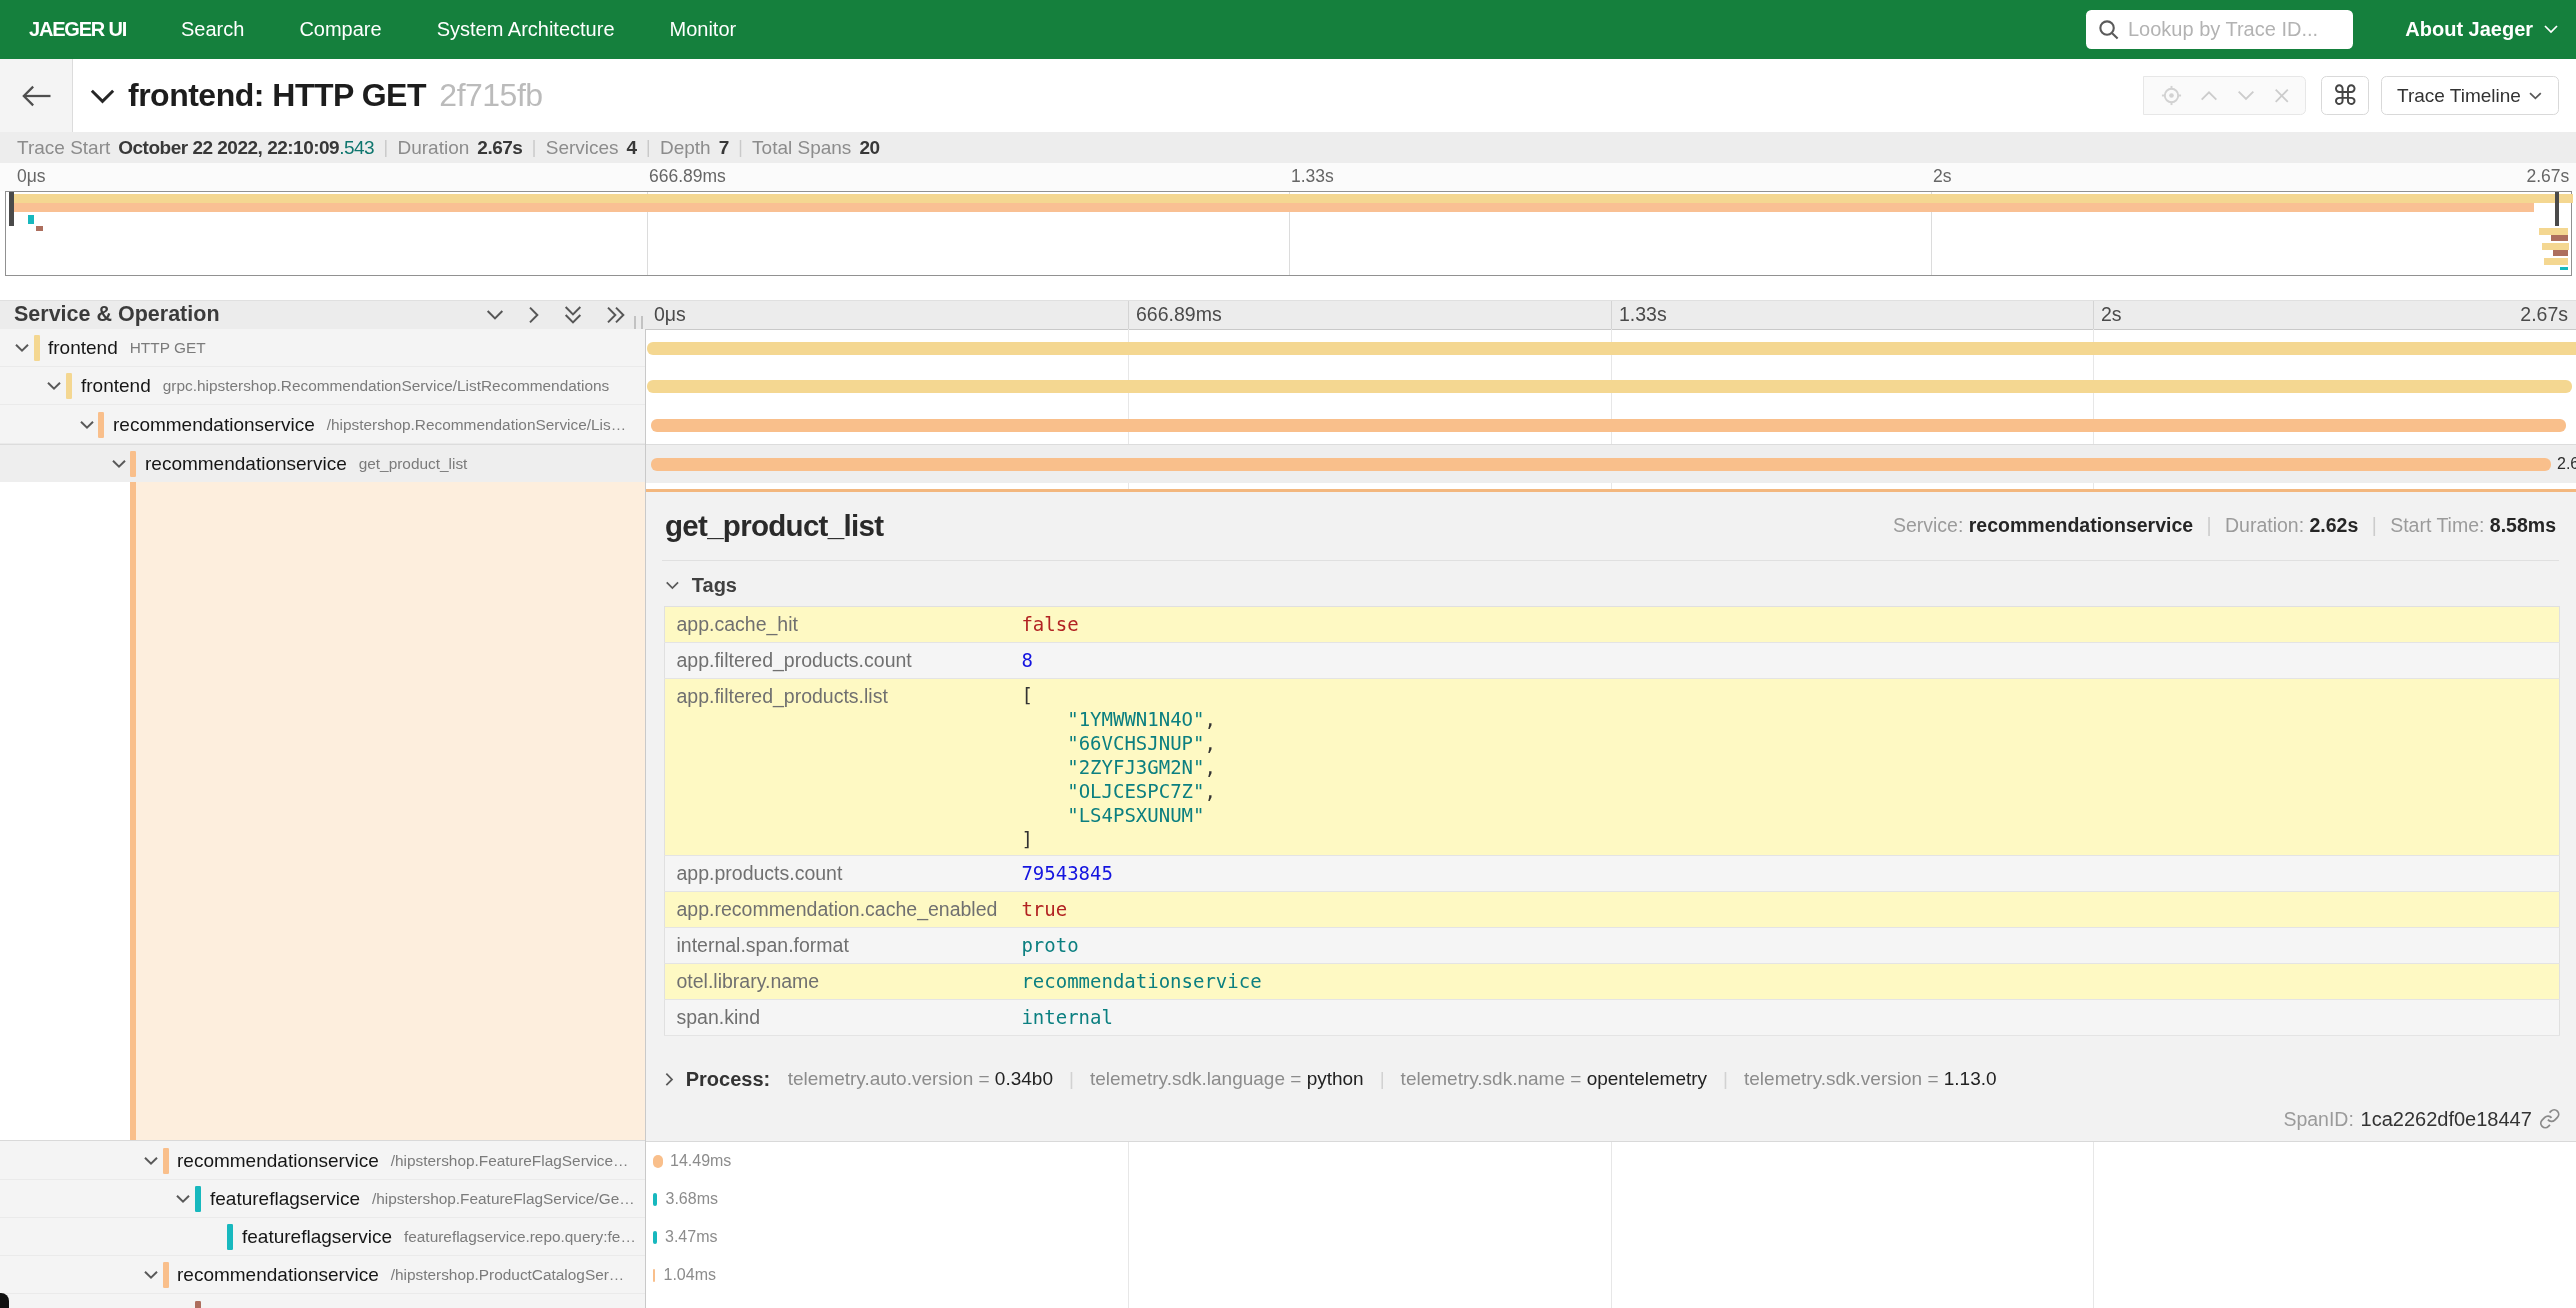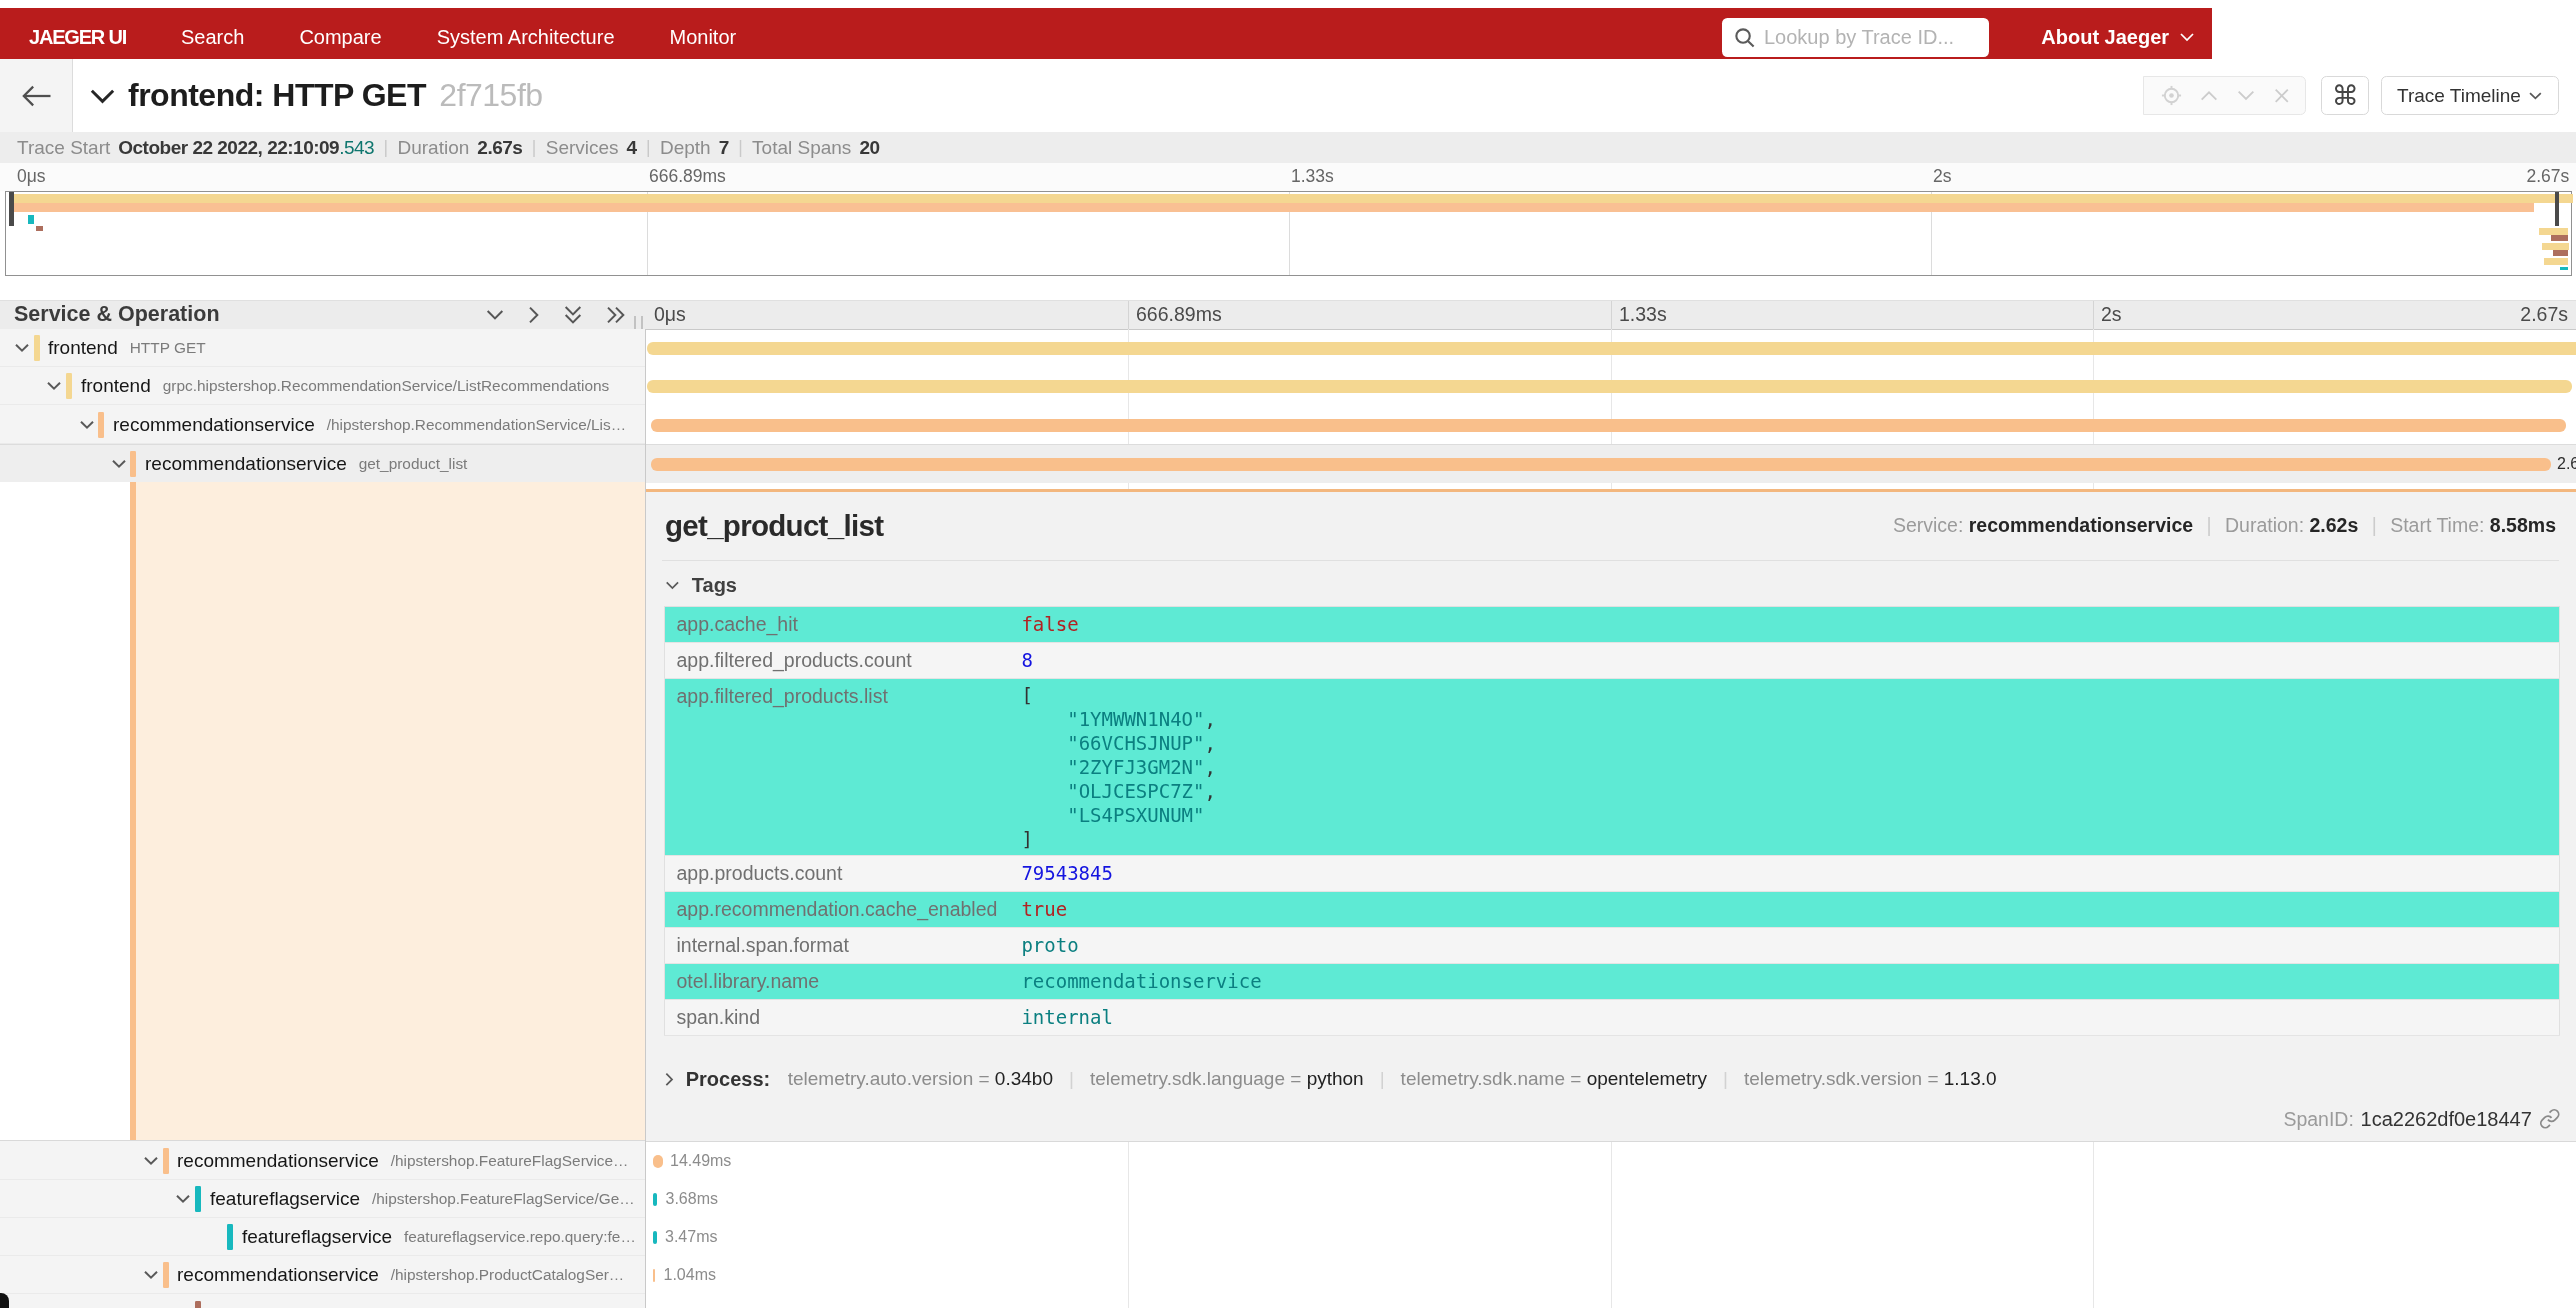--- a/index.html
+++ b/index.html
@@ -1,21 +1,21 @@
 <!DOCTYPE html>
 <html style="font-size:10.7px"><head>
 <meta charset="utf-8">
 <style>
 * { margin:0; padding:0; box-sizing:border-box; }
 html,body { width:2576px; height:1308px; overflow:hidden; }
 body { position:relative; font-family:"Liberation Sans", sans-serif; background:#fff; color:#111; }
 svg { display:block; }
 
 
-.navbar { position:absolute; left:0; top:8px; width:2212px; height:59px; background:#b91c1c; display:flex; align-items:center; }
+.navbar { position:absolute; left:0; top:0; width:2576px; height:59px; background:#15803d; display:flex; align-items:center; }
 .brand { color:#fff; font-size:20px; font-weight:700; margin-left:29px; letter-spacing:-1.2px; }
 .nav-item { color:#fff; font-size:20px; margin-left:55px; }
 .nav-item:first-of-type { margin-left:54px; }
 .nav-spacer { flex:1; }
 .lookup { width:267px; height:39px; background:#fff; border-radius:5.4px; display:flex; align-items:center; padding:0 10.7px; margin-right:52px; }
 .lookup input { border:none; outline:none; flex:1; min-width:0; width:100%; background:transparent; font-size:20px; font-family:"Liberation Sans", sans-serif; color:#333; margin-left:8px; }
 .lookup input::placeholder { color:#b3b3b3; }
 .about { color:#fff; font-size:20px; font-weight:700; display:flex; align-items:center; gap:9.4px; margin-right:17.5px; }
 
 
@@ -90,21 +90,21 @@
 .dp-meta { margin-left:auto; display:flex; align-items:center; font-size:19.5px; color:#9b9b9b; white-space:nowrap; }
 .dp-meta b { color:#262626; font-weight:700; margin-left:5.4px; }
 .dp-meta .msep { color:#cccccc; margin:0 13.4px; }
 .dp-divider { position:absolute; left:16px; right:17.5px; top:68px; height:0.7px; background:#e0e0e0; }
 .tags-row { position:absolute; left:19px; top:82px; display:flex; align-items:center; gap:12px; font-size:20px; font-weight:700; color:#404040; }
 .tag-table { position:absolute; left:17.5px; top:114px; width:1896px; border-collapse:collapse; font-size:19.5px; }
 .tag-table td { border:0.7px solid #e4e4e4; border-left:none; border-right:none; padding:0 12px; height:36px; }
 .tag-table tr:first-child td { border-top:0.7px solid #e0e0e0; }
 .tag-table { border:0.7px solid #e0e0e0; }
 .tag-table tr.alt td { background:#f5f5f5; }
-.tag-table tr td { background:#5eead4; }
+.tag-table tr td { background:#fef9c3; }
 .tag-table tr.alt td { background:#f5f5f5; }
 .tkey { width:309px; color:#707070; }
 .tval { font-family:"DejaVu Sans Mono", monospace; font-size:19px; color:#333; }
 .v-bool { color:#b22222; } .v-num { color:#1414e0; } .v-str { color:#0b7f80; }
 .v-str.q::before, .v-str.q::after { content:'"'; }
 .tval pre { font-family:"DejaVu Sans Mono", monospace; font-size:19px; line-height:24px; padding:4px 0; color:#333; }
 .proc-row { position:absolute; left:19px; top:576px; display:flex; align-items:center; font-size:19px; color:#8c8c8c; white-space:nowrap; }
 .proc-row .plabel { font-size:20px; font-weight:700; color:#333; margin:0 17.5px 0 12px; }
 .proc-row b { color:#262626; font-weight:400; color:#222; }
 .proc-row .psep { color:#d2d2d2; margin:0 16px; }

